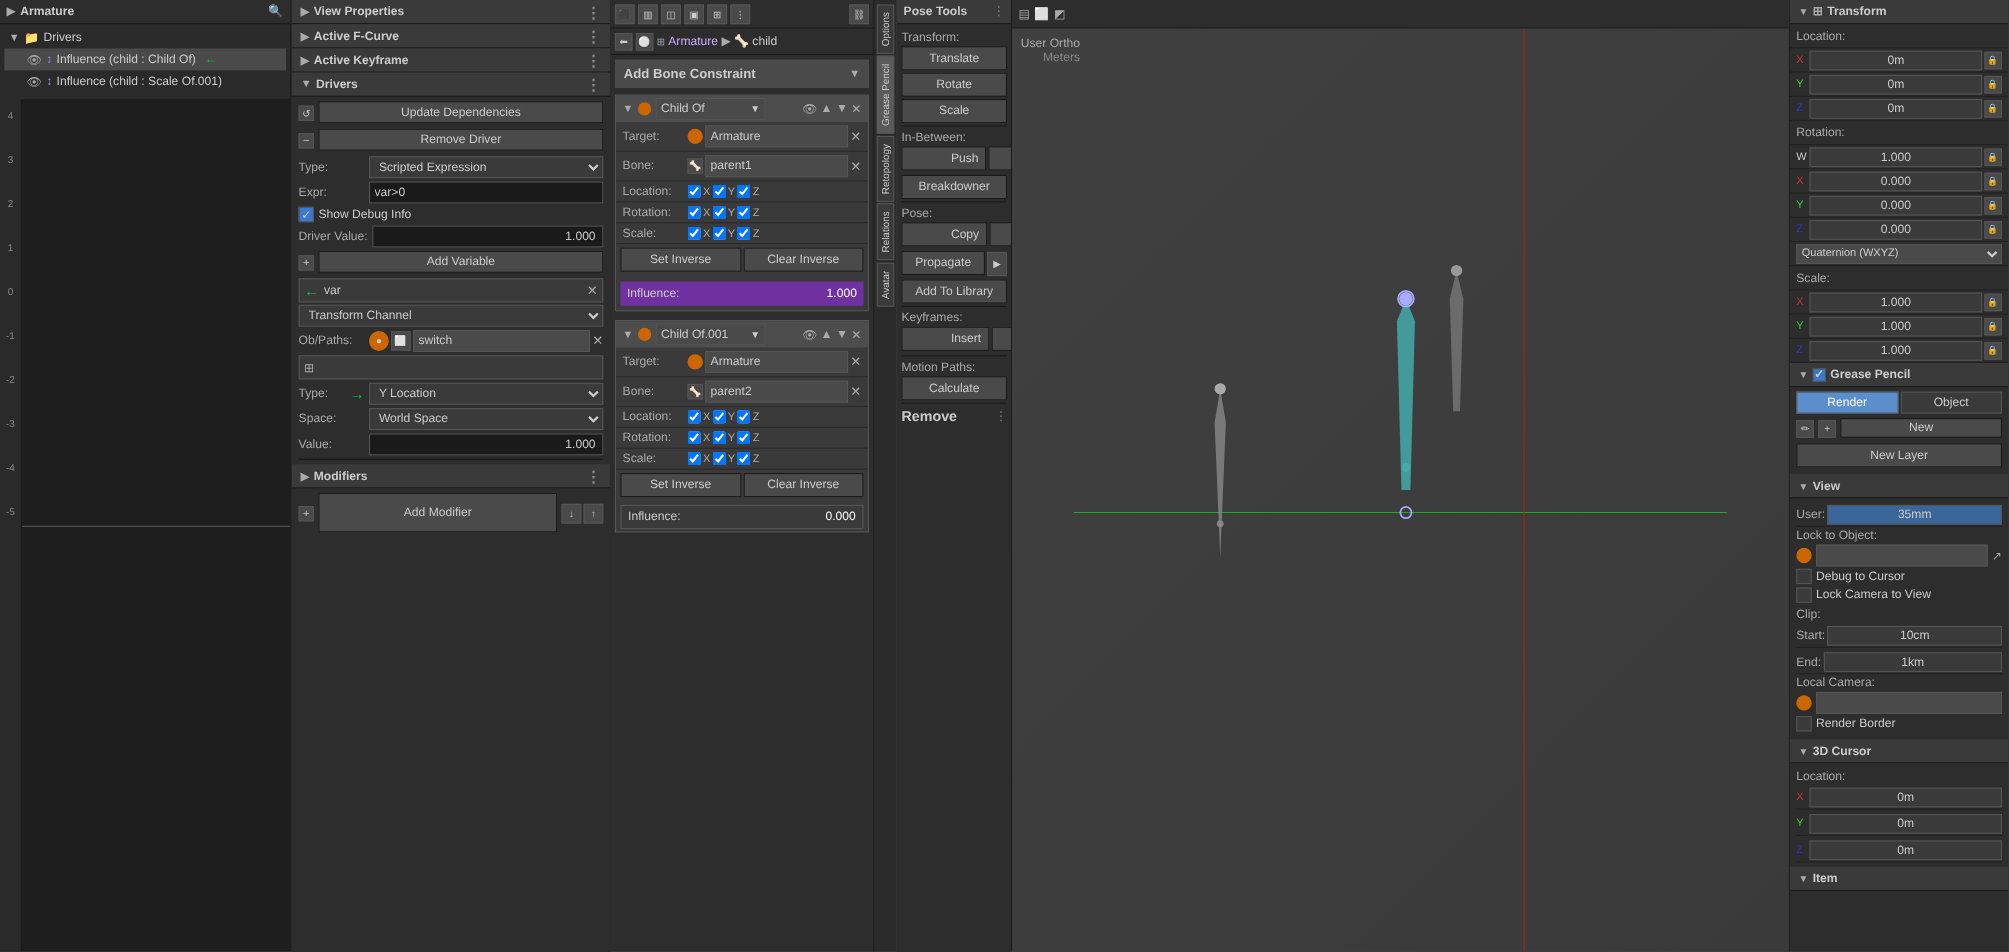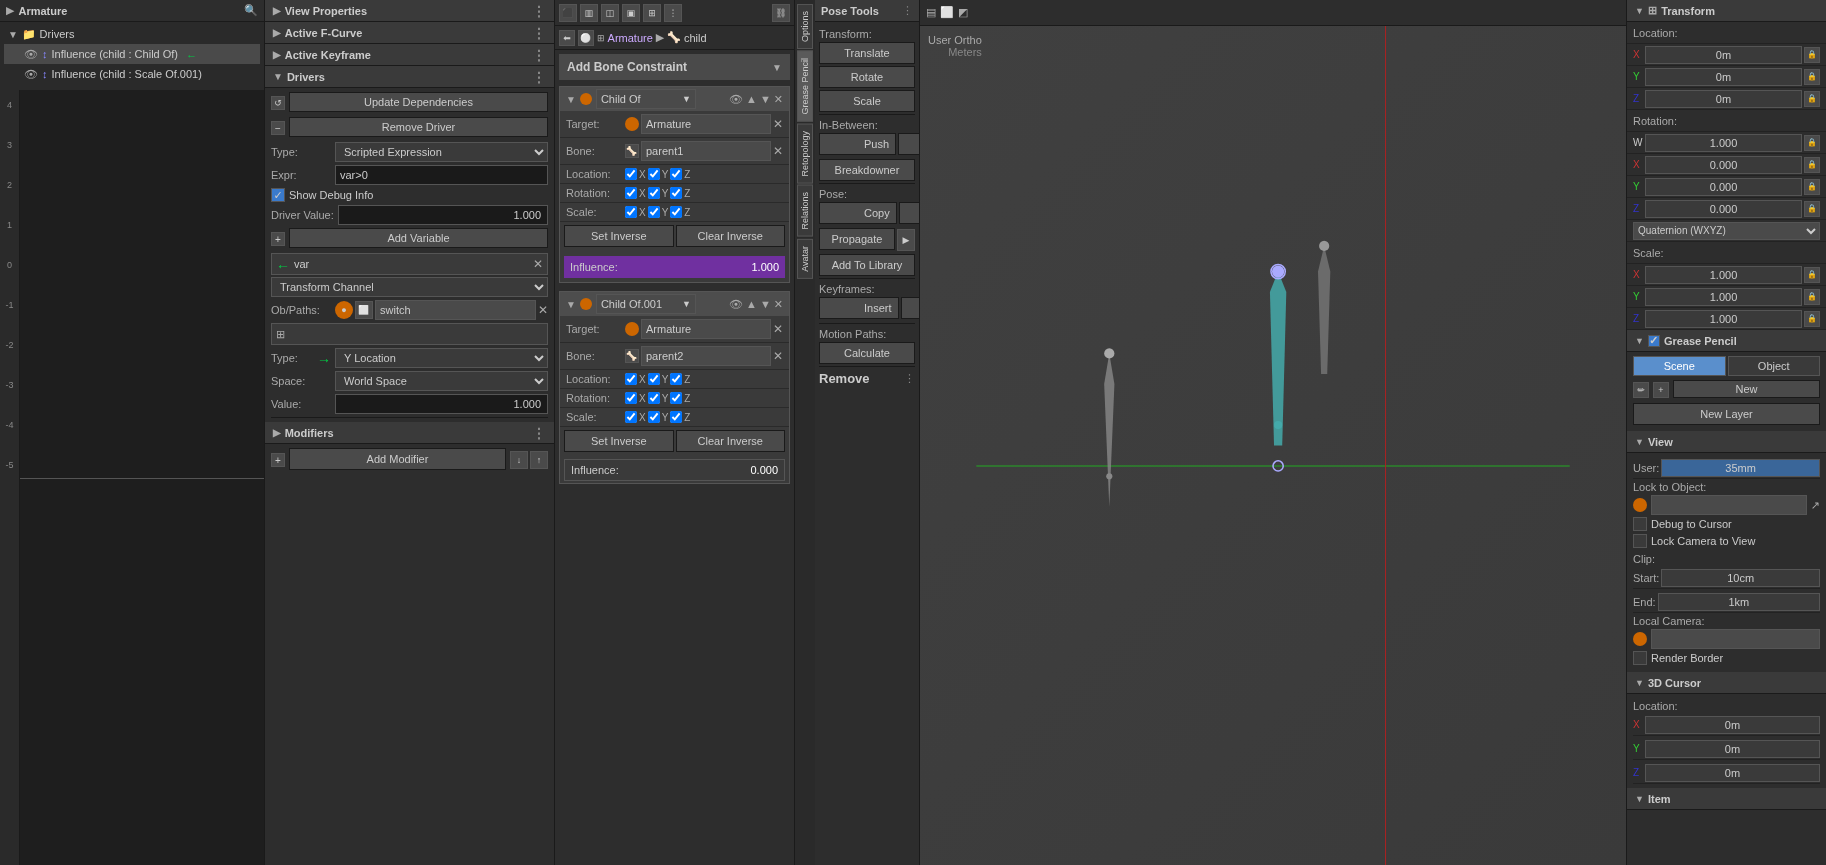--- a/index.html
+++ b/index.html
@@ -686,21 +686,21 @@
     <div class="divider-h"></div>
 
     <div class="section-header" style="margin: 4px -6px;">
       <span class="expand-arrow">▶</span>
       <span>Modifiers</span>
       <span class="dot-menu" style="margin-left:auto">⋮</span>
     </div>
 
     <div style="display:flex; align-items:center; gap:4px; margin-top:4px;">
       <div style="width:14px; height:14px; background:#4a4a4a; border:1px solid #555; display:flex; align-items:center; justify-content:center; font-size:10px;">+</div>
-      <button class="btn" style="flex:1; height:22px;">Add Modifier</button>
+      <button class="btn" style="flex:1; height:36px;">Add Modifier</button>
       <div style="display:flex; gap:2px;">
         <div style="width:18px; height:18px; background:#4a4a4a; border:1px solid #555; display:flex; align-items:center; justify-content:center; font-size:9px;">↓</div>
         <div style="width:18px; height:18px; background:#4a4a4a; border:1px solid #555; display:flex; align-items:center; justify-content:center; font-size:9px;">↑</div>
       </div>
     </div>
   </div>
 </div>
 
 <div class="constraint-panel">
 
@@ -1131,21 +1131,21 @@
 
   <div class="right-section-header">
     <span style="color:#aaa;font-size:9px;">▼</span>
     <div class="toggle-checkbox checked" style="width:12px;height:12px;">✓</div>
     <span style="font-weight:bold;">Grease Pencil</span>
   </div>
 
   <div style="padding:4px 6px;">
 
     <div class="gp-tabs">
-      <div class="gp-tab active">Scene</div>
+      <div class="gp-tab active">Render</div>
       <div class="gp-tab">Object</div>
     </div>
 
     <div style="display:flex;align-items:center;gap:4px;margin-bottom:3px;">
       <div style="width:16px;height:16px;background:#4a4a4a;border:1px solid #555;display:flex;align-items:center;justify-content:center;font-size:9px;">✏</div>
       <div style="width:16px;height:16px;background:#4a4a4a;border:1px solid #555;display:flex;align-items:center;justify-content:center;font-size:9px;">+</div>
       <button class="btn" style="flex:1;height:18px;">New</button>
     </div>
 
     <button class="btn">New Layer</button>

